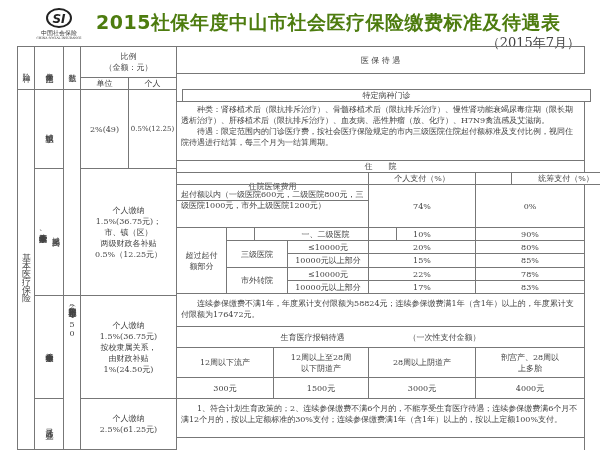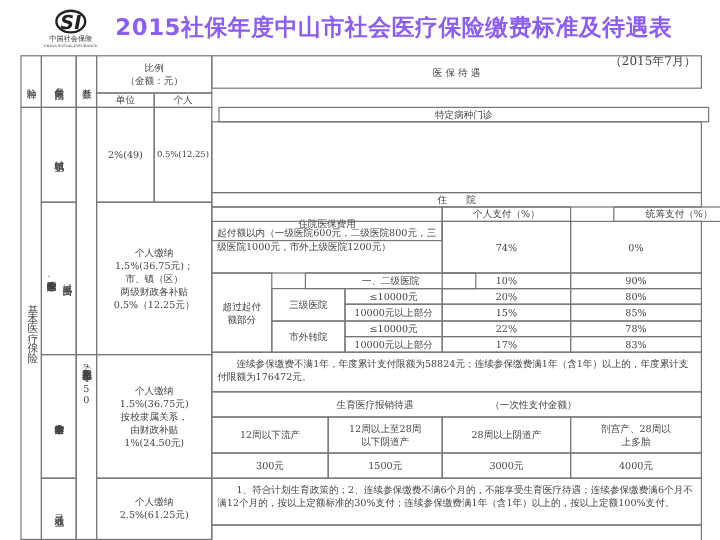--- a/index.html
+++ b/index.html
@@ -1,25 +1,25 @@
 <!DOCTYPE html>
 <html><head>
 <meta charset="utf-8">
 <style>
   html, body { margin:0; padding:0; background:#ffffff; }
   body { width:600px; height:450px; overflow:hidden; position:relative;
          font-family:"DejaVu Serif","Liberation Serif",serif; color:#333; }
   .logo { position:absolute; left:34px; top:8px; width:50px; height:32px; text-align:center; }
-  .logo-mark { font-family:"DejaVu Sans",sans-serif; font-weight:bold; font-size:16px; color:#222; line-height:18px;
+  .logo-mark { font-family:"DejaVu Sans",sans-serif; font-weight:bold; font-size:12px; color:#222; line-height:18px;
                border:2px solid #222; border-radius:50%; width:22px; height:16px; margin:0 auto; font-style:italic; }
   .logo-cn { font-size:6px; color:#333; line-height:7px; margin-top:1px; }
   .logo-en { font-size:3px; color:#333; line-height:4px; }
-  .title { position:absolute; left:96px; top:10px; font-size:19px; font-weight:bold; color:#8b5cf6;
+  .title { position:absolute; left:96px; top:10px; font-size:19px; font-weight:bold; color:#4d7c0f;
            letter-spacing:0.5px; font-family:"DejaVu Sans","Liberation Sans",sans-serif; white-space:nowrap; }
-  .date { position:absolute; right:20px; top:44px; font-size:10px; color:#444;margin-left:43px; }
+  .date { position:absolute; right:20px; top:34px; font-size:13px; color:#444;margin-left:43px; }
 
   .cell { position:absolute; border:1px solid #777; box-sizing:border-box; font-size:8px; color:#444;
           display:flex; align-items:center; justify-content:center; text-align:center; line-height:11px; }
   .vert { writing-mode:vertical-rl; text-orientation:upright; letter-spacing:1px; }
   .para { display:block; text-align:left; padding:2px 4px; line-height:11px; }
   .para p { margin:0; text-indent:2em; }
   .ctr { flex-direction:column; }
 </style>
 </head>
 <body>
@@ -71,20 +71,22 @@
   <span>由财政补贴</span>
   <span>1%(24.50元)</span>
 </div>
 <div class="cell ctr" style="left:80px;top:398px;width:97px;height:52px;">
   <span>个人缴纳</span>
   <span>2.5%(61.25元)</span>
 </div>
 
 <div class="cell" style="left:182px;top:89px;width:409px;height:13px;">特定病种门诊</div>
 <div class="cell para" style="left:176px;top:101px;width:409px;height:60px;">
+  <p>种类：肾移植术后（限抗排斥治疗）、骨髓移植术后（限抗排斥治疗）、慢性肾功能衰竭尿毒症期（限长期透析治疗）、肝移植术后（限抗排斥治疗）、血友病、恶性肿瘤（放、化疗）、H7N9禽流感及艾滋病。</p>
+  <p>待遇：限定范围内的门诊医疗费，按社会医疗保险规定的市内三级医院住院起付额标准及支付比例，视同住院待遇进行结算，每三个月为一结算周期。</p>
 </div>
 
 <div class="cell" style="left:176px;top:160px;width:409px;height:13px;">住　　院</div>
 <div class="cell" style="left:176px;top:172px;width:193px;height:29px;">住院医保费用</div>
 <div class="cell" style="left:368px;top:172px;width:108px;height:13px;">个人支付（%）</div>
 <div class="cell" style="left:475px;top:172px;width:110px;height:13px;margin-left:36px;">统筹支付（%）</div>
 
 <div class="cell para" style="left:176px;top:184px;width:193px;height:44px;padding-top:4px;">起付额以内（一级医院600元，二级医院800元，三级医院1000元，市外上级医院1200元）</div>
 <div class="cell" style="left:368px;top:184px;width:108px;height:44px;">74%</div>
 <div class="cell" style="left:475px;top:184px;width:110px;height:44px;">0%</div>

